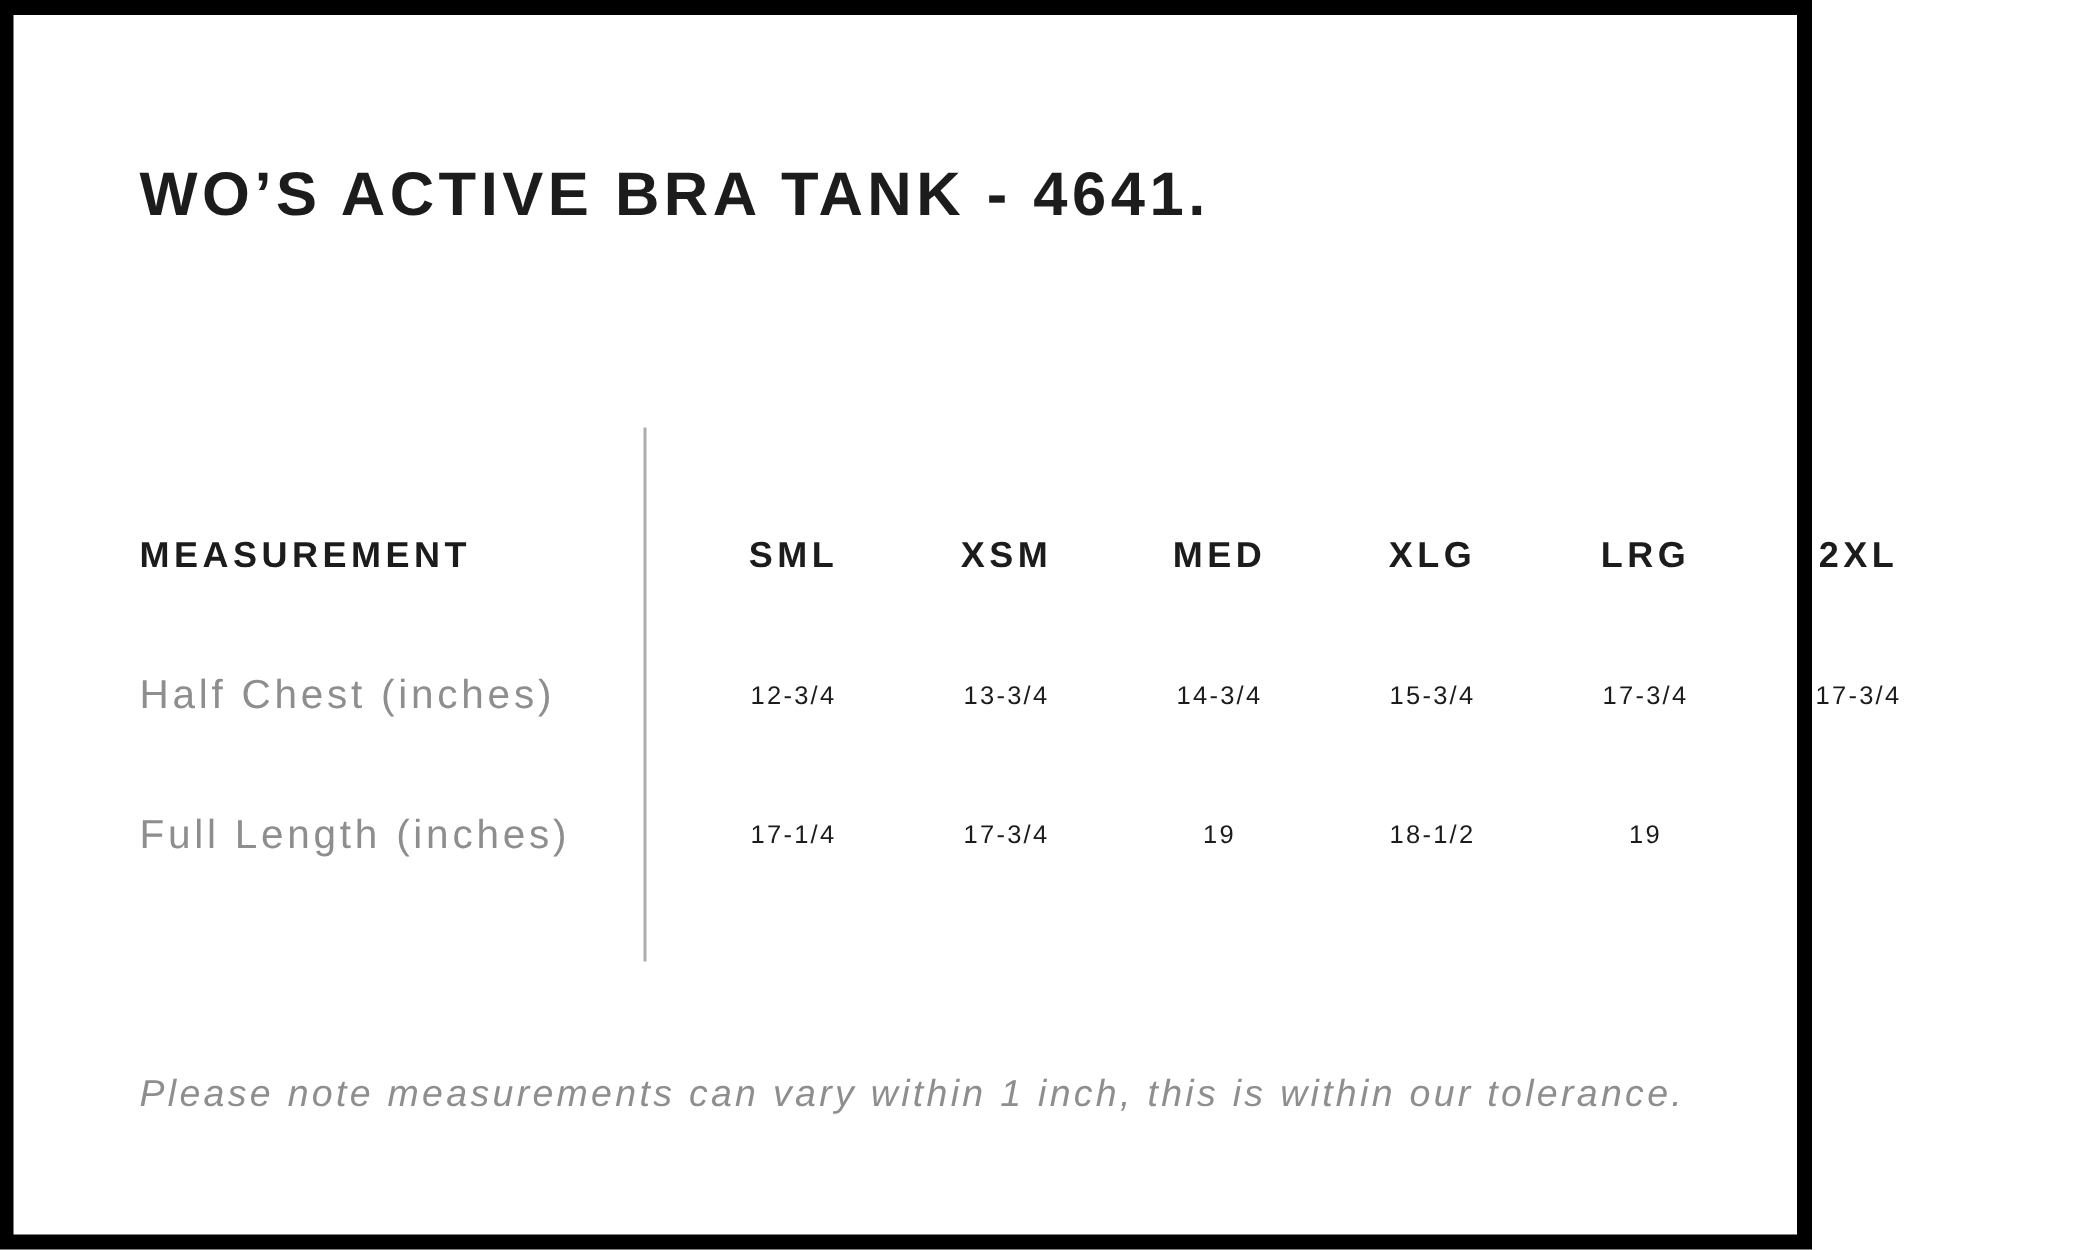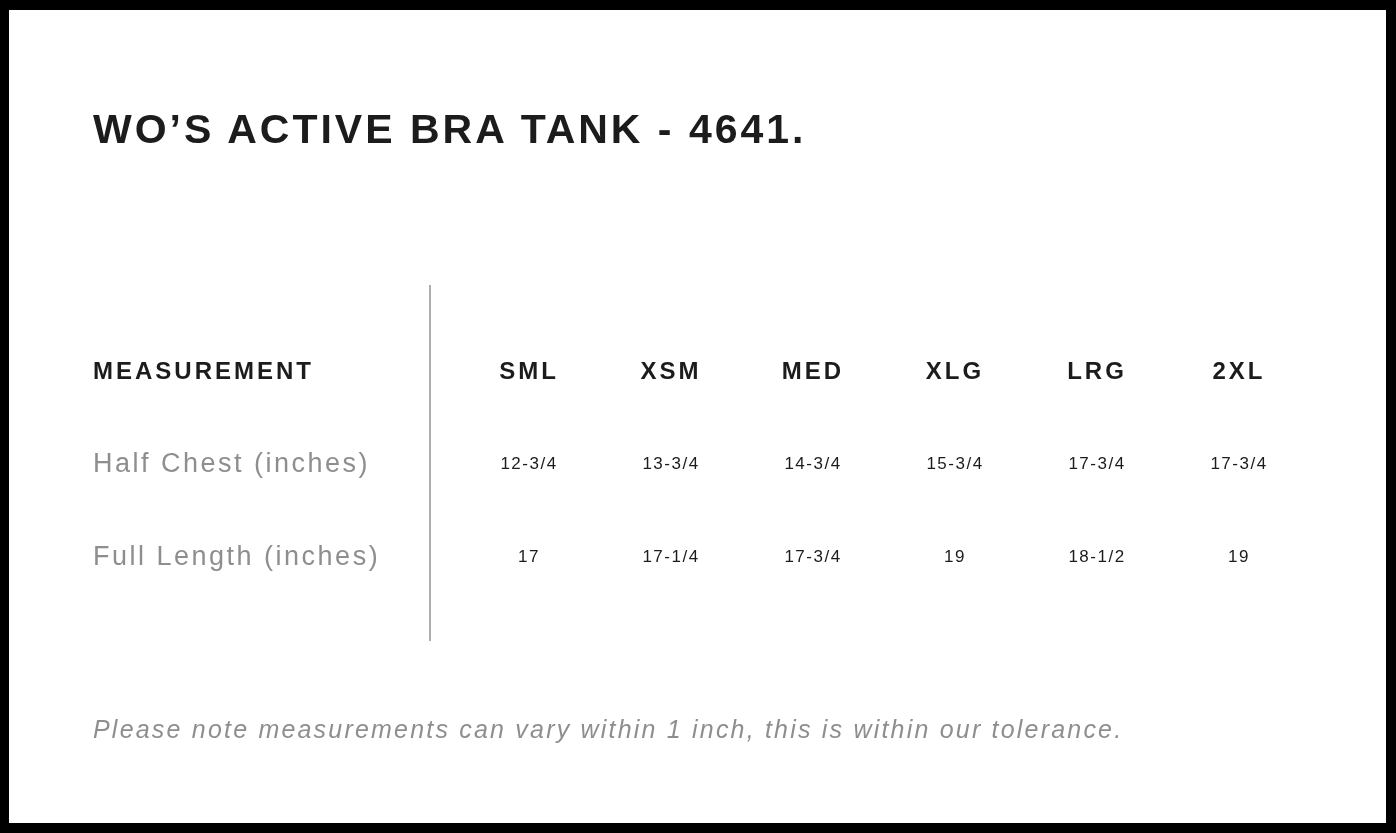--- a/index.html
+++ b/index.html
@@ -9,21 +9,21 @@
   }
   body {
     width: 1396px;
     height: 833px;
     font-family: "Liberation Sans", "DejaVu Sans", sans-serif;
     overflow: hidden;
   }
   .page {
     position: relative;
     box-sizing: border-box;
-    width: 1396px;
+    width: 1208px;
     height: 833px;
     background: var(--background, #ffffff);
     border-top: 10px solid var(--border, #000000);
     border-right: 10px solid var(--border, #000000);
     border-bottom: 10px solid var(--border, #000000);
     border-left: 9px solid var(--border, #000000);
   }
   .title {
     position: absolute;
     left: 84px;   
@@ -110,21 +110,20 @@
 
     <div class="cell left rowlabel">Half Chest (inches)</div>
     <div class="cell value">12-3/4</div>
     <div class="cell value">13-3/4</div>
     <div class="cell value">14-3/4</div>
     <div class="cell value">15-3/4</div>
     <div class="cell value">17-3/4</div>
     <div class="cell value">17-3/4</div>
 
     <div class="cell left rowlabel">Full Length (inches)</div>
-    <div class="cell value">17</div>
     <div class="cell value">17-1/4</div>
     <div class="cell value">17-3/4</div>
     <div class="cell value">19</div>
     <div class="cell value">18-1/2</div>
     <div class="cell value">19</div>
 
   </div>
 
   <p class="note">Please note measurements can vary within 1 inch, this is within our tolerance.</p>
 

